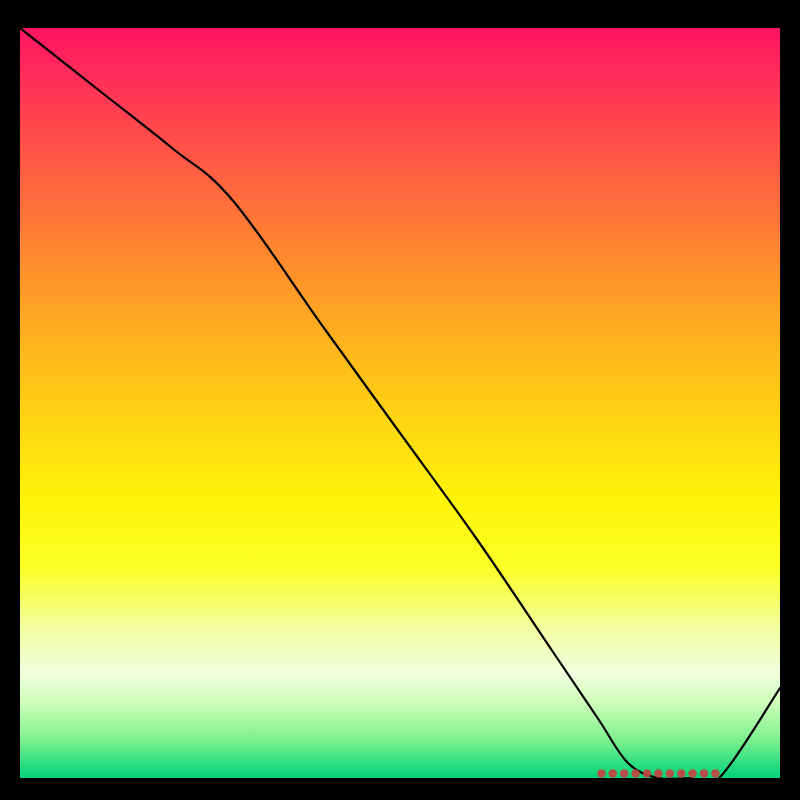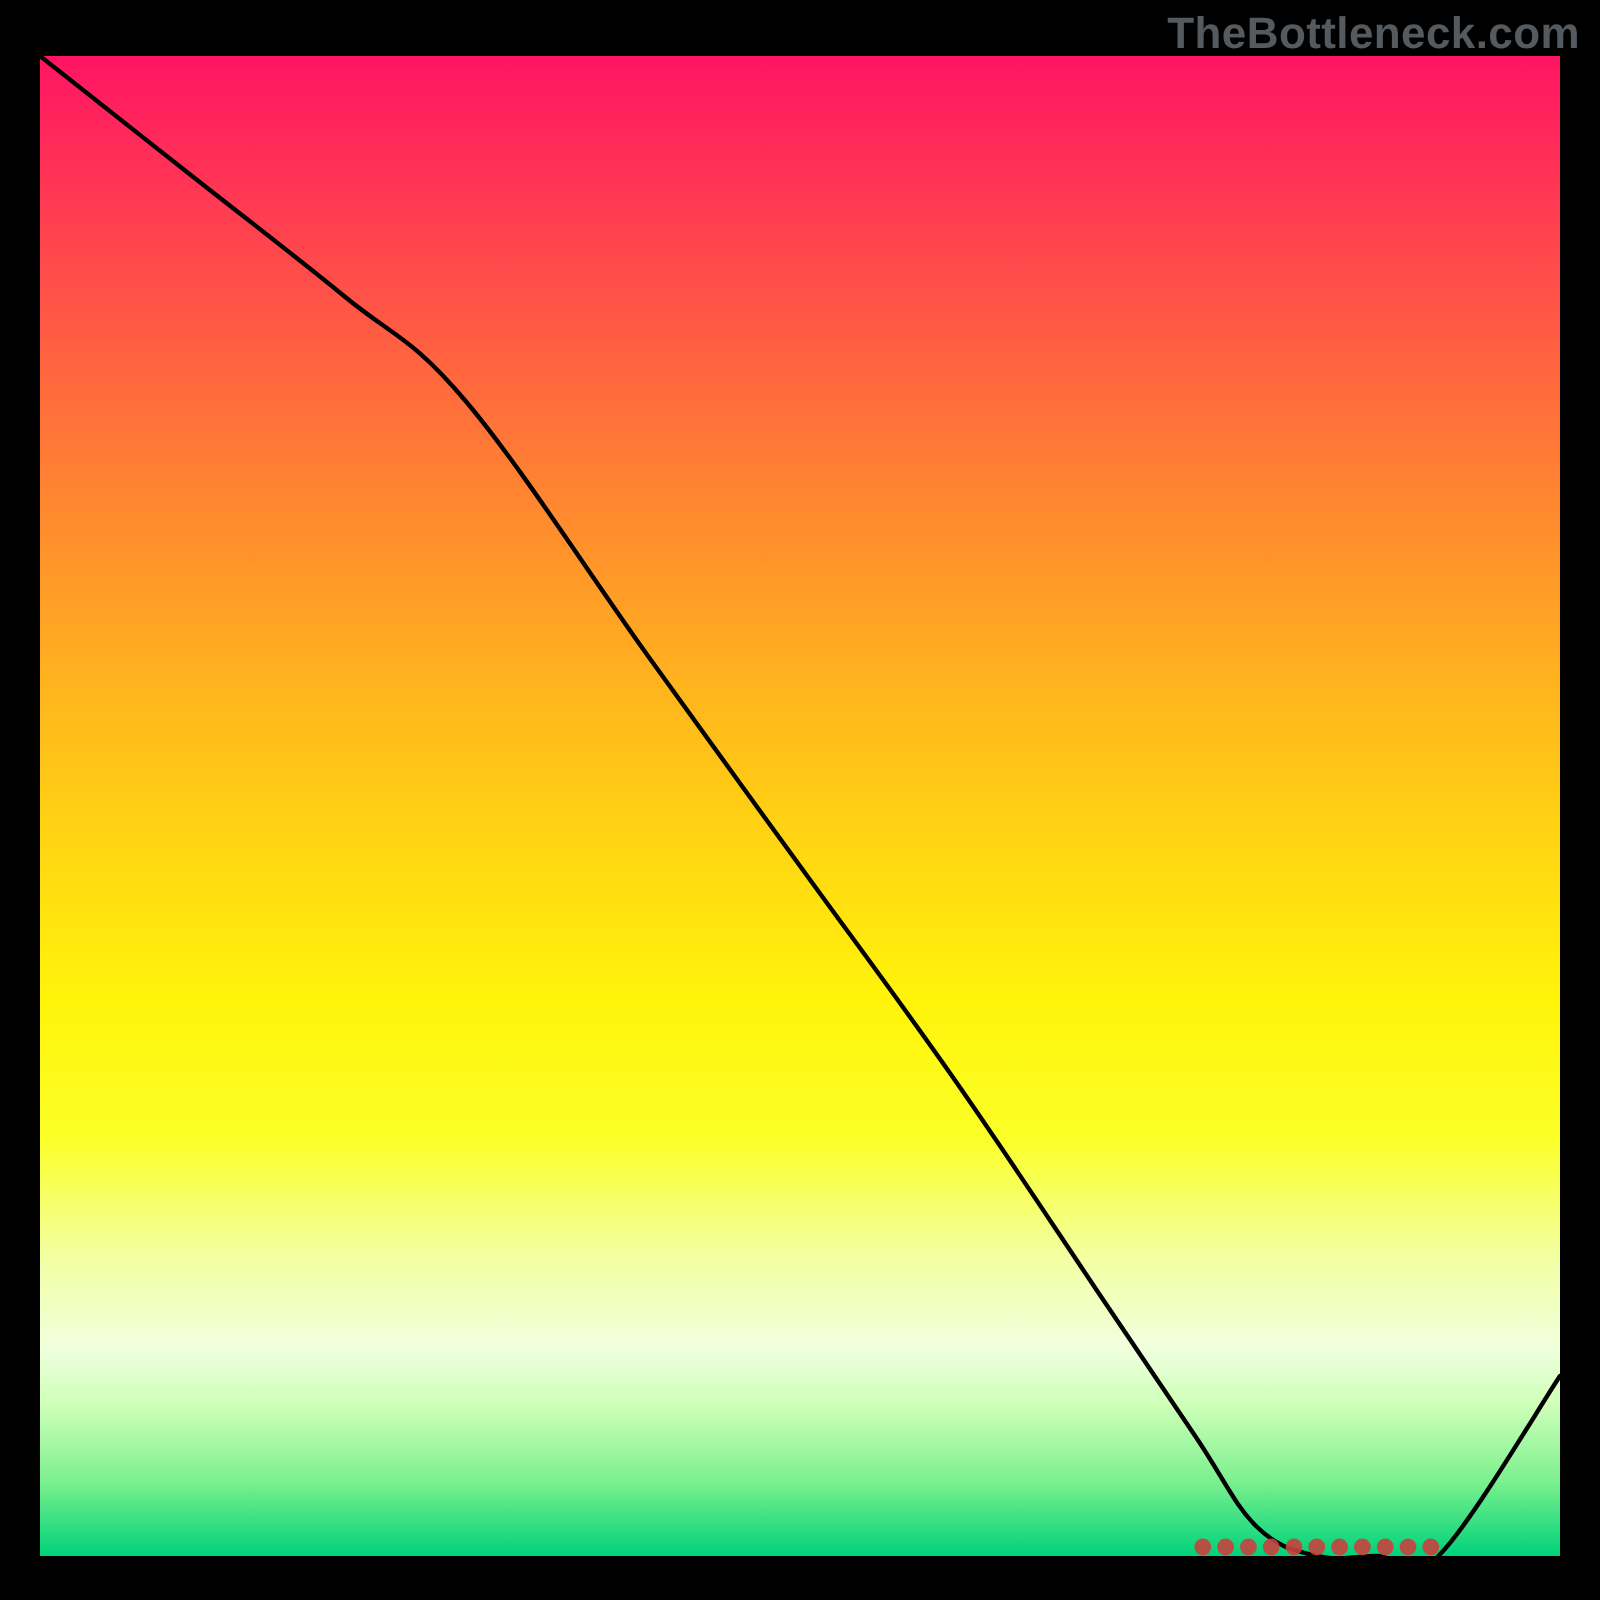--- a/index.html
+++ b/index.html
@@ -54,21 +54,20 @@
     position: absolute;
     left: 0;
     top: 0;
   }
 </style>
 </head>
 <body>
 
 <div class="frame">
 
-  <div class="watermark">TheBottleneck.com</div>
 
   <div class="plot">
     <svg id="chart-svg" width="760" height="750" viewBox="0 0 760 750" preserveAspectRatio="none">
       <path id="curve-path" fill="none" stroke="#000000" stroke-width="2.2" stroke-linejoin="round" stroke-linecap="round" d="M 0.0 0.0 C 13.7 10.8, 48.6 38.4, 76.0 60.0 C 103.4 81.6, 127.4 99.8, 152.0 120.0 C 176.6 140.3, 185.4 140.1, 212.8 172.5 C 240.2 204.9, 273.9 258.1, 304.0 300.0 C 334.1 341.9, 352.6 367.2, 380.0 405.0 C 407.4 442.8, 428.6 470.9, 456.0 510.0 C 483.4 549.1, 510.1 590.1, 532.0 622.5 C 553.9 654.9, 563.9 669.8, 577.6 690.0 C 591.3 710.3, 597.1 724.2, 608.0 735.0 C 618.9 745.8, 627.5 747.3, 638.4 750.0 C 649.3 752.7, 657.9 750.0, 668.8 750.0 C 679.7 750.0, 682.8 766.2, 699.2 750.0 C 715.6 733.8, 749.1 676.2, 760.0 660.0"></path>
       <g id="marker-group">
           <circle cx="581.4" cy="745.5" r="4.2" fill="#c9413e" fill-opacity="0.9"></circle>
           <circle cx="592.8" cy="745.5" r="4.2" fill="#c9413e" fill-opacity="0.9"></circle>
           <circle cx="604.2" cy="745.5" r="4.2" fill="#c9413e" fill-opacity="0.9"></circle>
           <circle cx="615.6" cy="745.5" r="4.2" fill="#c9413e" fill-opacity="0.9"></circle>
           <circle cx="627.0" cy="745.5" r="4.2" fill="#c9413e" fill-opacity="0.9"></circle>

